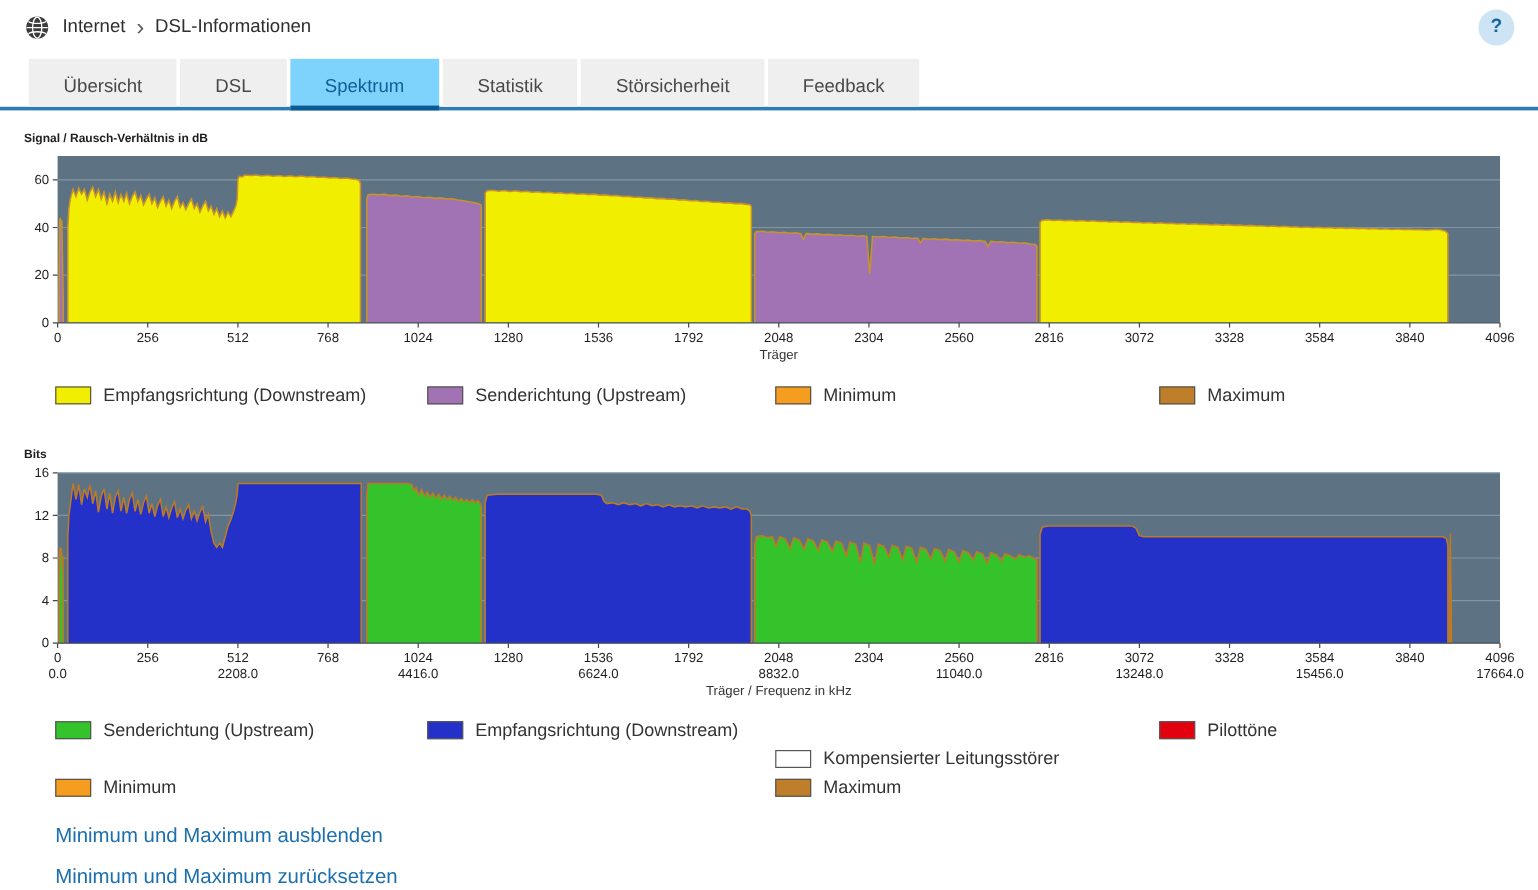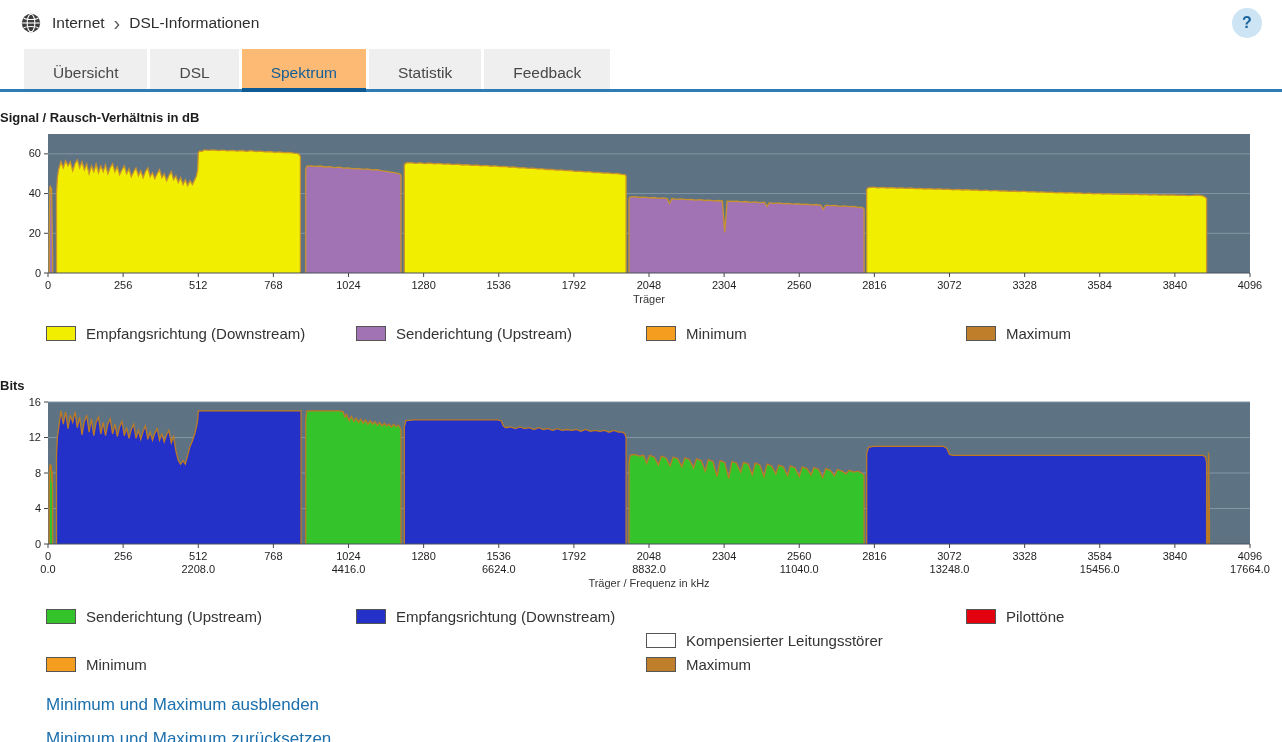--- a/index.html
+++ b/index.html
@@ -9,25 +9,25 @@
   .header{height:46px;display:flex;align-items:center;padding:16px 20px;}
   .globe{display:flex;margin-right:10px;}
   .crumb{font-size:15.5px;color:#2e2e2e;}
   .crumb-sep{font-size:20px;color:#5c5c5c;margin:0 9px;line-height:1;}
   .help-btn{margin-left:auto;width:30px;height:30px;border-radius:50%;border:none;
     background:#cde4f4;color:#17649c;font-size:16px;font-weight:bold;cursor:pointer;font-family:inherit;}
 
   .tabs{display:flex;align-items:flex-end;height:46px;padding-left:24px;border-bottom:3px solid #2e7cb4;}
   .tab{height:40px;padding:15px 29px;border:none;background:#efefef;color:#484848;
     font-size:15.5px;font-family:inherit;margin-right:3px;cursor:pointer;white-space:nowrap;}
-  .tab.active{background:#fdba74;color:#135d97;height:43px;margin-bottom:-3px;border-bottom:4px solid #0d5a94;}
+  .tab.active{background:#7dd3fc;color:#135d97;height:43px;margin-bottom:-3px;border-bottom:4px solid #0d5a94;}
 
   .chart-block{margin-top:18px;}
   .chart-block.second{margin-top:36px;}
-  .chart-title{font-size:13px;font-weight:bold;color:#1d1d1d;margin-bottom:3px;}
+  .chart-title{font-size:10px;font-weight:bold;color:#1d1d1d;margin-left:20px;margin-bottom:3px;}
   svg.chart{display:block;}
   .tick{font-family:"Liberation Sans",sans-serif;font-size:11px;fill:#1f1f1f;}
   .axis-label{font-family:"Liberation Sans",sans-serif;font-size:11px;fill:#333;}
 
   .legend{display:grid;grid-template-columns:310px 290px 320px 1fr;row-gap:7px;margin:12px 0 0 46px;}
   .legend-item{display:flex;align-items:center;gap:10px;}
   .swatch{width:30px;height:15px;border:1px solid #555;display:inline-block;flex:0 0 auto;}
   .legend-label{font-size:15px;color:#333;text-align:right;}
 
   .links{margin-top:22px;}
@@ -50,20 +50,21 @@
   <span class="crumb-sep">›</span>
   <span class="crumb">DSL-Informationen</span>
   <button class="help-btn">?</button>
 </header>
 
 <nav class="tabs">
   <button class="tab">Übersicht</button>
   <button class="tab">DSL</button>
   <button class="tab active">Spektrum</button>
   <button class="tab">Statistik</button>
+  <button class="tab">Störsicherheit</button>
   <button class="tab">Feedback</button>
 </nav>
 
 <main>
 
   <section class="chart-block">
     <div class="chart-title">Signal / Rausch-Verhältnis in dB</div>
     <svg class="chart" viewBox="0 0 1282 185" width="1282" height="185">
         <rect x="48" y="6" width="1202" height="139" fill="#5d7383"></rect>
         <line x1="48" x2="1250" y1="105.28571428571428" y2="105.28571428571428" stroke="#8396a4" stroke-width="1"></line>

